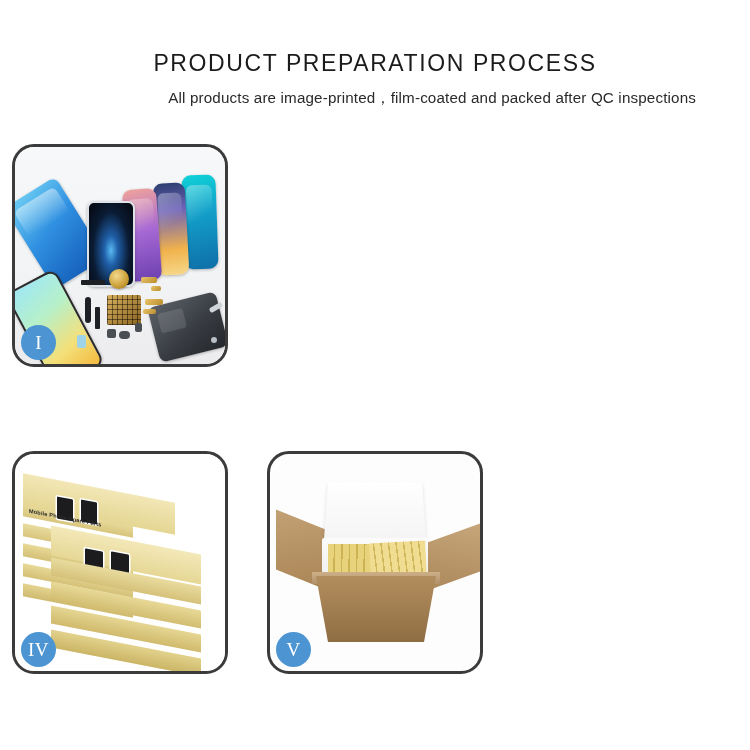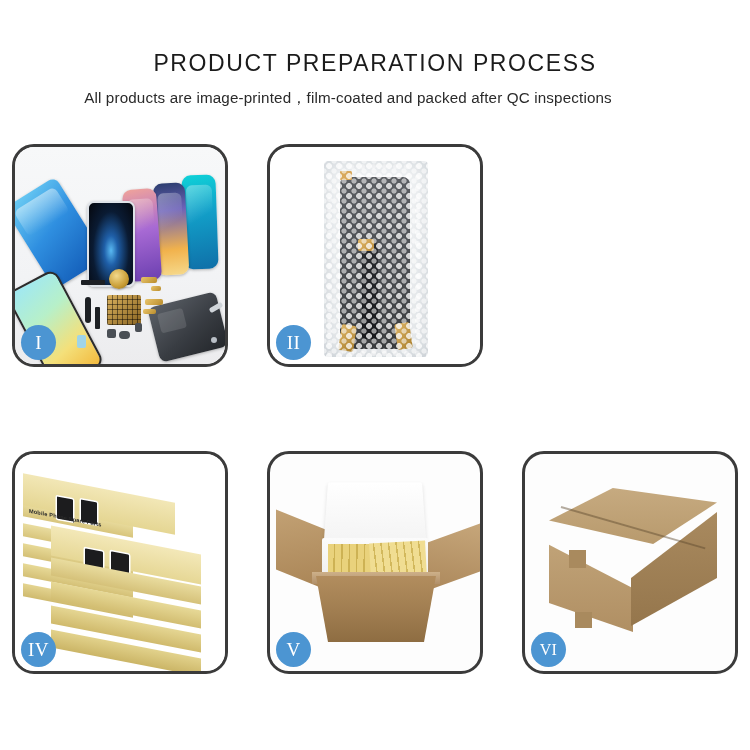--- a/index.html
+++ b/index.html
@@ -34,21 +34,21 @@
     font-weight: 400;
     color: #1b1b1b;
     white-space: nowrap;
     font-family: "Liberation Sans", sans-serif;
   }
   .sub-title {
     position: absolute;
     top: 88px;
     left: 0;
     width: 696px;
-    text-align: center;
+    text-align: right;
     font-size: 15.2px;
     line-height: 20px;
     letter-spacing: 0.15px;
     color: #2a2a2a;
     white-space: nowrap;
   }
 
   
   .grid {
     position: absolute;
@@ -363,37 +363,20 @@
         <div class="chip gold" style="left:128px; top:162px; width:13px; height:5px;"></div>
         <div class="chip" style="left:120px; top:176px; width:7px;  height:9px;"></div>
         <div class="chip" style="left:62px;  top:188px; width:9px;  height:13px; background:#9fd4e8; border-radius:2px;"></div>
         <div class="chip" style="left:194px; top:158px; width:14px; height:5px; background:#cfd4d9; transform:rotate(-30deg);"></div>
         <div class="chip" style="left:196px; top:190px; width:6px;  height:6px; border-radius:50%; background:#b9bfc6;"></div>
       </div>
     </div>
     <div class="badge">I</div>
   </div>
 
-  <div class="panel c1 r0">
-    <div class="inner">
-      <div class="scene">
-        <div class="p2-bg"></div>
-        <div class="p2-bag"></div>
-        <div class="p2-screen"></div>
-        <div class="p2-flex"></div>
-        <div class="p2-gold1"></div>
-        <div class="p2-gold2"></div>
-        <div class="p2-gold3"></div>
-        <div class="p2-tape"></div>
-        <div class="p2-bubbles2"></div>
-        <div class="p2-bubbles"></div>
-      </div>
-    </div>
-    <div class="badge">II</div>
-  </div>
 
 
   <div class="panel c0 r1">
     <div class="inner">
       <div class="scene p4-scene">
 
         <div class="bx" style="left:8px;  top:60px;  width:110px; height:13px; transform:skewY(11deg); background:linear-gradient(180deg,#e9dc9f,#d8c57c);"></div>
         <div class="bx" style="left:8px;  top:80px;  width:110px; height:13px; transform:skewY(11deg); background:linear-gradient(180deg,#e9dc9f,#d8c57c);"></div>
         <div class="bx" style="left:8px;  top:100px; width:110px; height:13px; transform:skewY(11deg); background:linear-gradient(180deg,#e7d997,#d4c076);"></div>
         <div class="bx" style="left:8px;  top:120px; width:110px; height:13px; transform:skewY(11deg); background:linear-gradient(180deg,#e7d997,#d4c076);"></div>
@@ -426,27 +409,14 @@
         <div class="p5-foambox"></div>
         <div class="p5-yellows"></div>
         <div class="p5-yellows2"></div>
         <div class="p5-rim"></div>
         <div class="p5-body"></div>
       </div>
     </div>
     <div class="badge">V</div>
   </div>
 
-  <div class="panel c2 r1">
-    <div class="inner">
-      <div class="scene">
-        <div class="p6-top"></div>
-        <div class="p6-left"></div>
-        <div class="p6-right"></div>
-        <div class="p6-seam"></div>
-        <div class="p6-tab1"></div>
-        <div class="p6-tab2"></div>
-      </div>
-    </div>
-    <div class="badge wide">VI</div>
-  </div>
 
 </div>
 
 </body></html>

